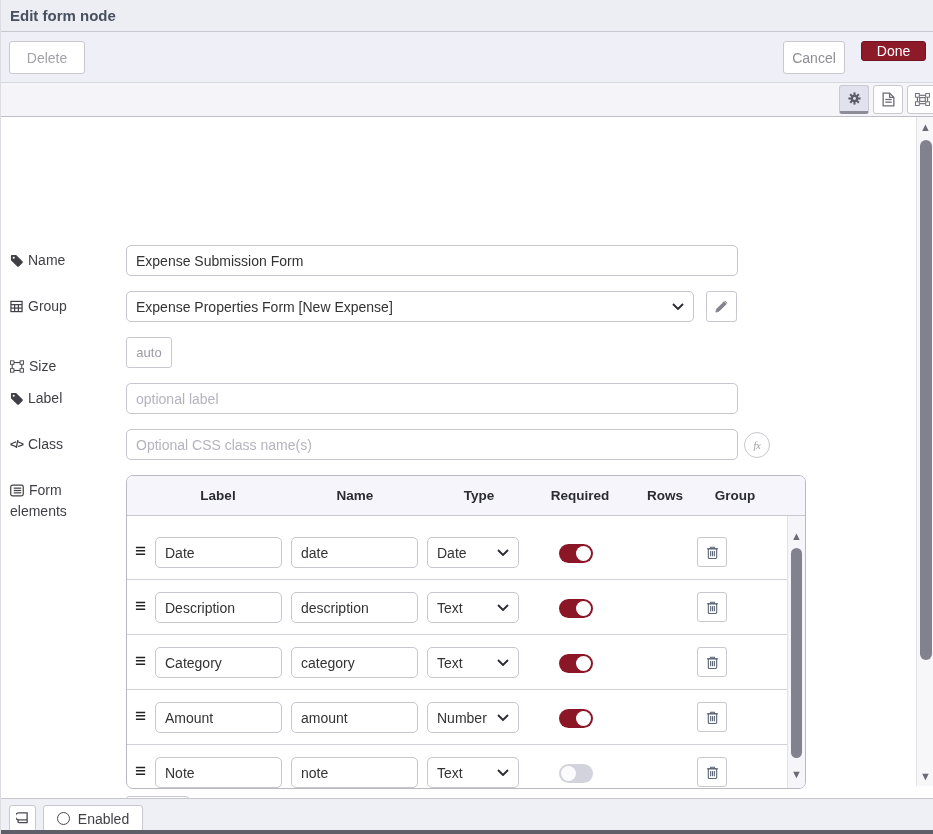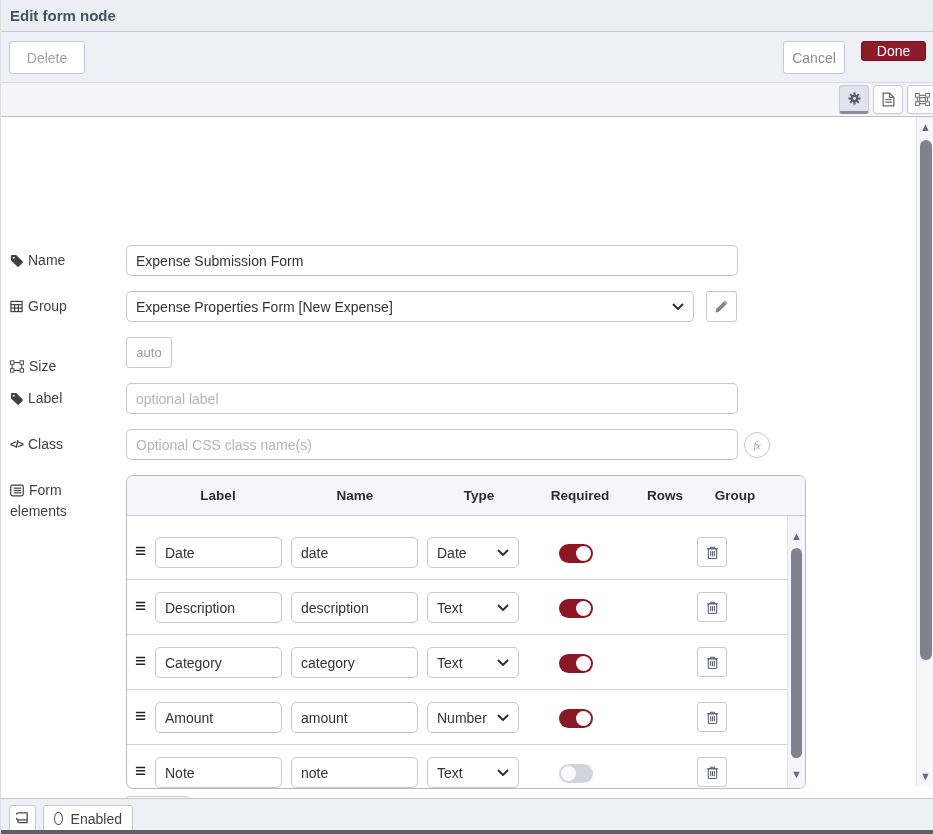--- a/index.html
+++ b/index.html
@@ -85,21 +85,21 @@
 
   .add-btn { position:absolute; left:125px; top:679px; height:19px; font-size:11px; color:#555;
              padding:0 7px 0 5px; display:flex; align-items:center; gap:3px; }
   .add-btn .plus { font-weight:bold; font-size:12px; color:#222; }
 
   
   .footer { position:absolute; left:0; top:798px; width:933px; height:32px; background:#efeff6;
             border-top:1px solid #c6c6cf; }
   .footer .sq-btn { position:absolute; top:6px; height:27px; }
   .foot-book { left:8px; width:27px; }
-  .foot-enabled { left:42px; width:90px; display:flex; gap:8px; padding:0 10px; font-size:14px;
+  .foot-enabled { left:42px; width:100px; display:flex; gap:8px; padding:0 10px; font-size:14px;
                   color:#3f3f46; align-items:center; }
   .circle-ico { width:13px; height:13px; border:1.5px solid #4a4a52; border-radius:50%; }
   .bottom-strip { position:absolute; left:0; top:830px; width:933px; height:4px; background:#5e5e68; }
 
   svg { display:block; }
 </style>
 </head>
 <body>
 
 <div class="app">

